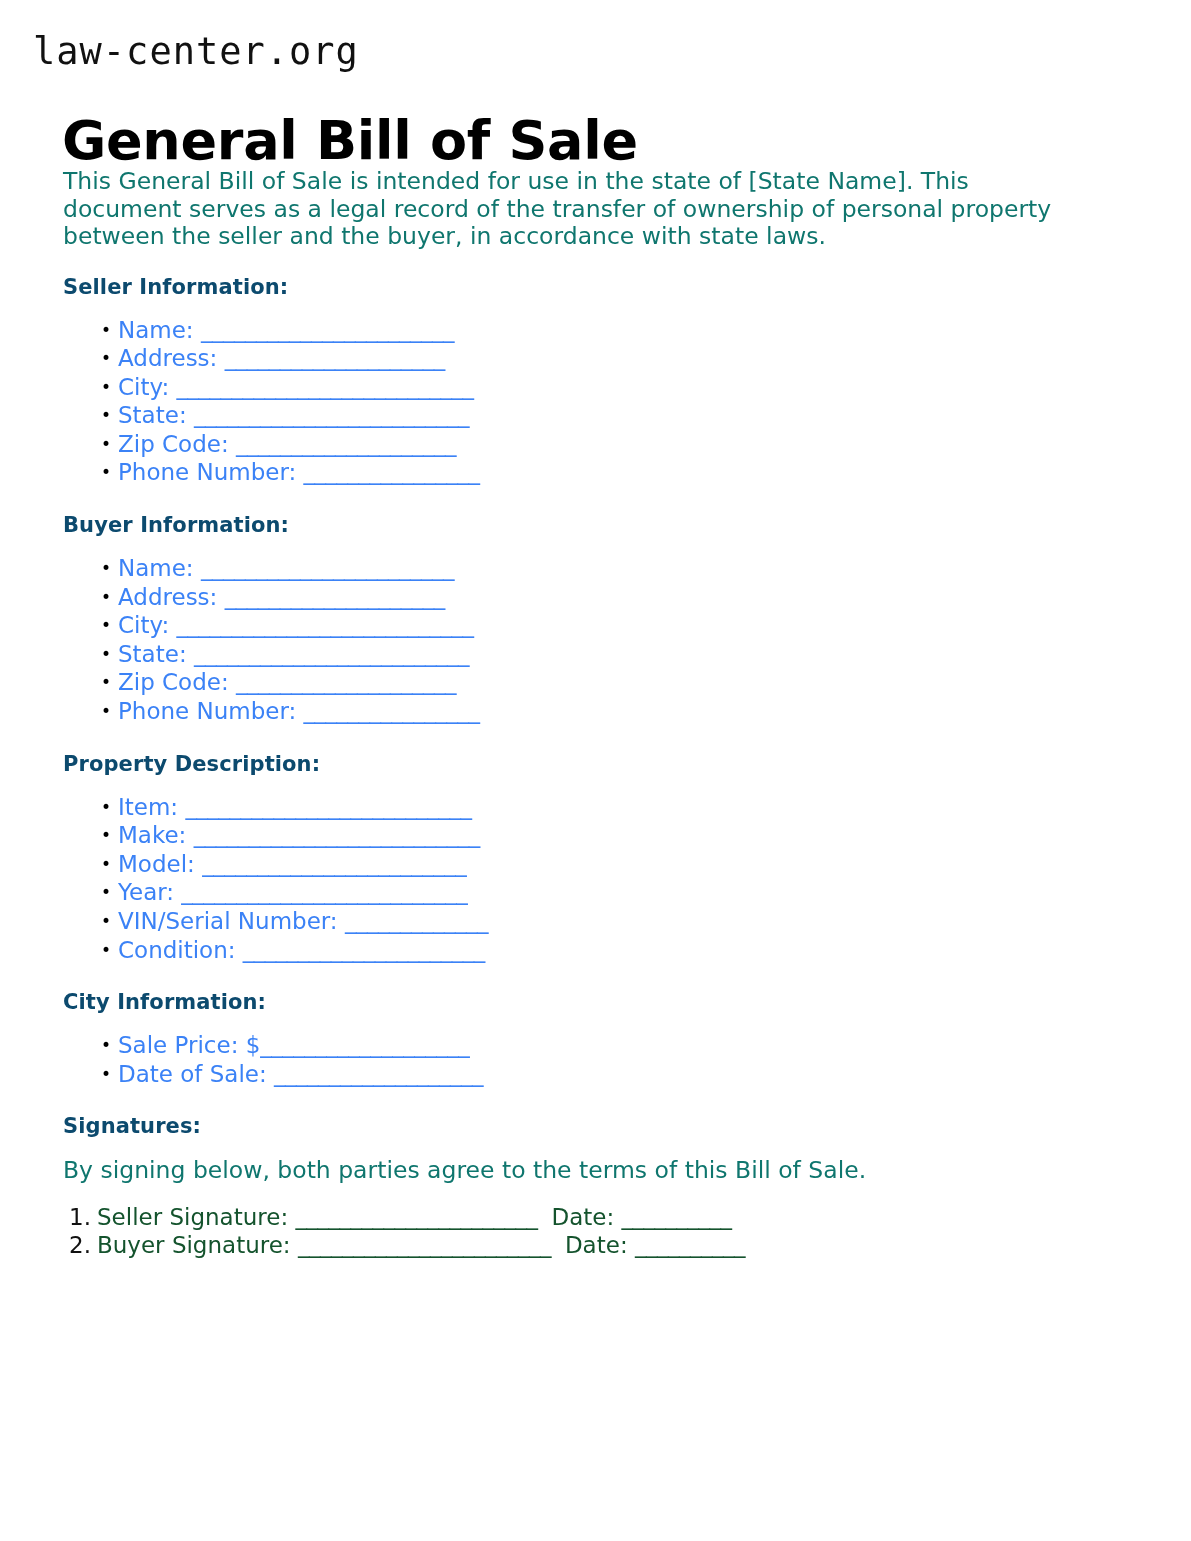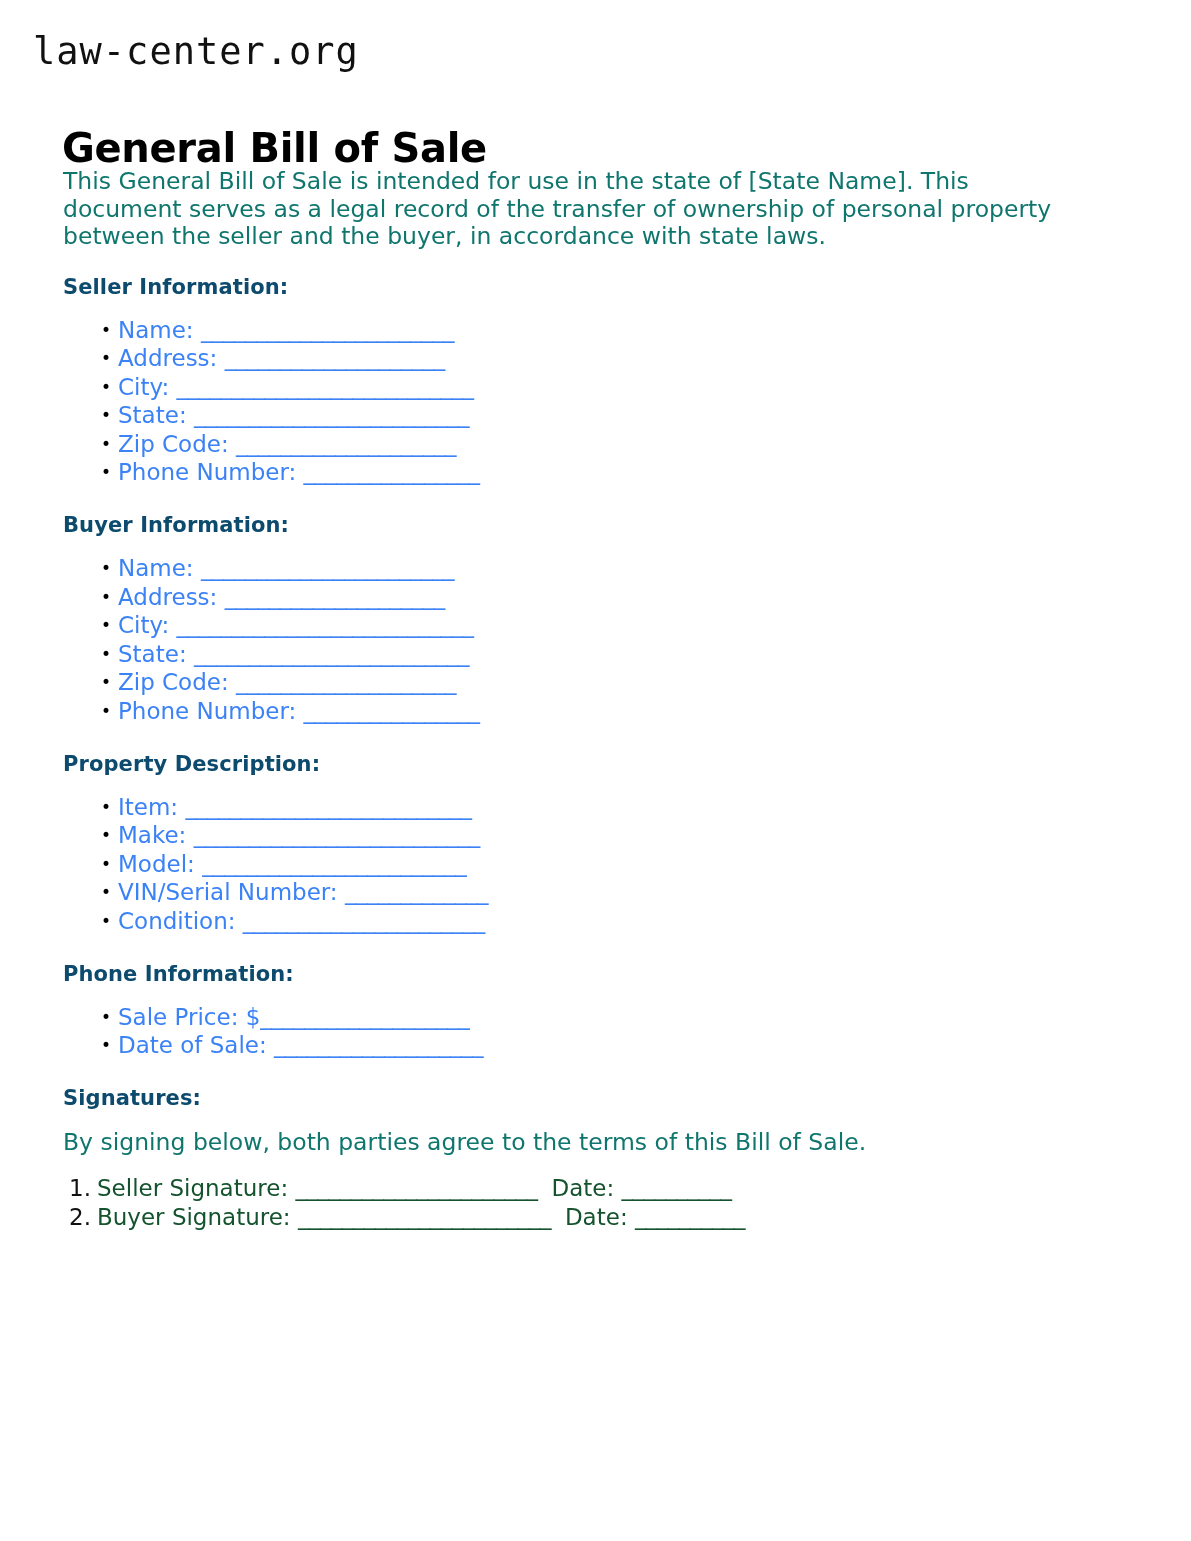--- a/index.html
+++ b/index.html
@@ -35,23 +35,23 @@
     font-size: 37px;
     font-weight: 400;
     letter-spacing: 1px;
     line-height: 1;
     color: #111111;
     white-space: nowrap;
   }
   .doc-title {
     position: absolute;
     left: 62px;
-    top: 100px;
-    font-family: "DejaVu Sans", sans-serif;
-    font-size: 40px;
+    top: 77px;
+    font-family: "DejaVu Sans", sans-serif;
+    font-size: 54px;
     font-weight: 700;
     line-height: 1.05;
     letter-spacing: -0.3px;
     color: #000000;
     white-space: nowrap;
   }
 
   
   .content {
     position: absolute;
@@ -174,26 +174,27 @@
       <li><span class="fl-label">Phone Number:</span> <span class="fl-blank">________________</span></li>
     </ul>
 
     <div class="gap-list-heading"></div>
     <h2 class="section-heading">Property Description:</h2>
     <div class="gap-heading-list"></div>
     <ul class="field-list">
       <li><span class="fl-label">Item:</span> <span class="fl-blank">__________________________</span></li>
       <li><span class="fl-label">Make:</span> <span class="fl-blank">__________________________</span></li>
       <li><span class="fl-label">Model:</span> <span class="fl-blank">________________________</span></li>
+      <li><span class="fl-label">Year:</span> <span class="fl-blank">__________________________</span></li>
       <li><span class="fl-label">VIN/Serial Number:</span> <span class="fl-blank">_____________</span></li>
       <li><span class="fl-label">Condition:</span> <span class="fl-blank">______________________</span></li>
     </ul>
 
     <div class="gap-list-heading"></div>
-    <h2 class="section-heading">Phone Information:</h2>
+    <h2 class="section-heading">City Information:</h2>
     <div class="gap-heading-list"></div>
     <ul class="field-list">
       <li><span class="fl-label">Sale Price: $</span><span class="fl-blank">___________________</span></li>
       <li><span class="fl-label">Date of Sale:</span> <span class="fl-blank">___________________</span></li>
     </ul>
 
     <div class="gap-list-heading"></div>
     <h2 class="section-heading">Signatures:</h2>
     <div class="gap-para-list"></div>
     <p class="para">By signing below, both parties agree to the terms of this Bill of Sale.</p>

